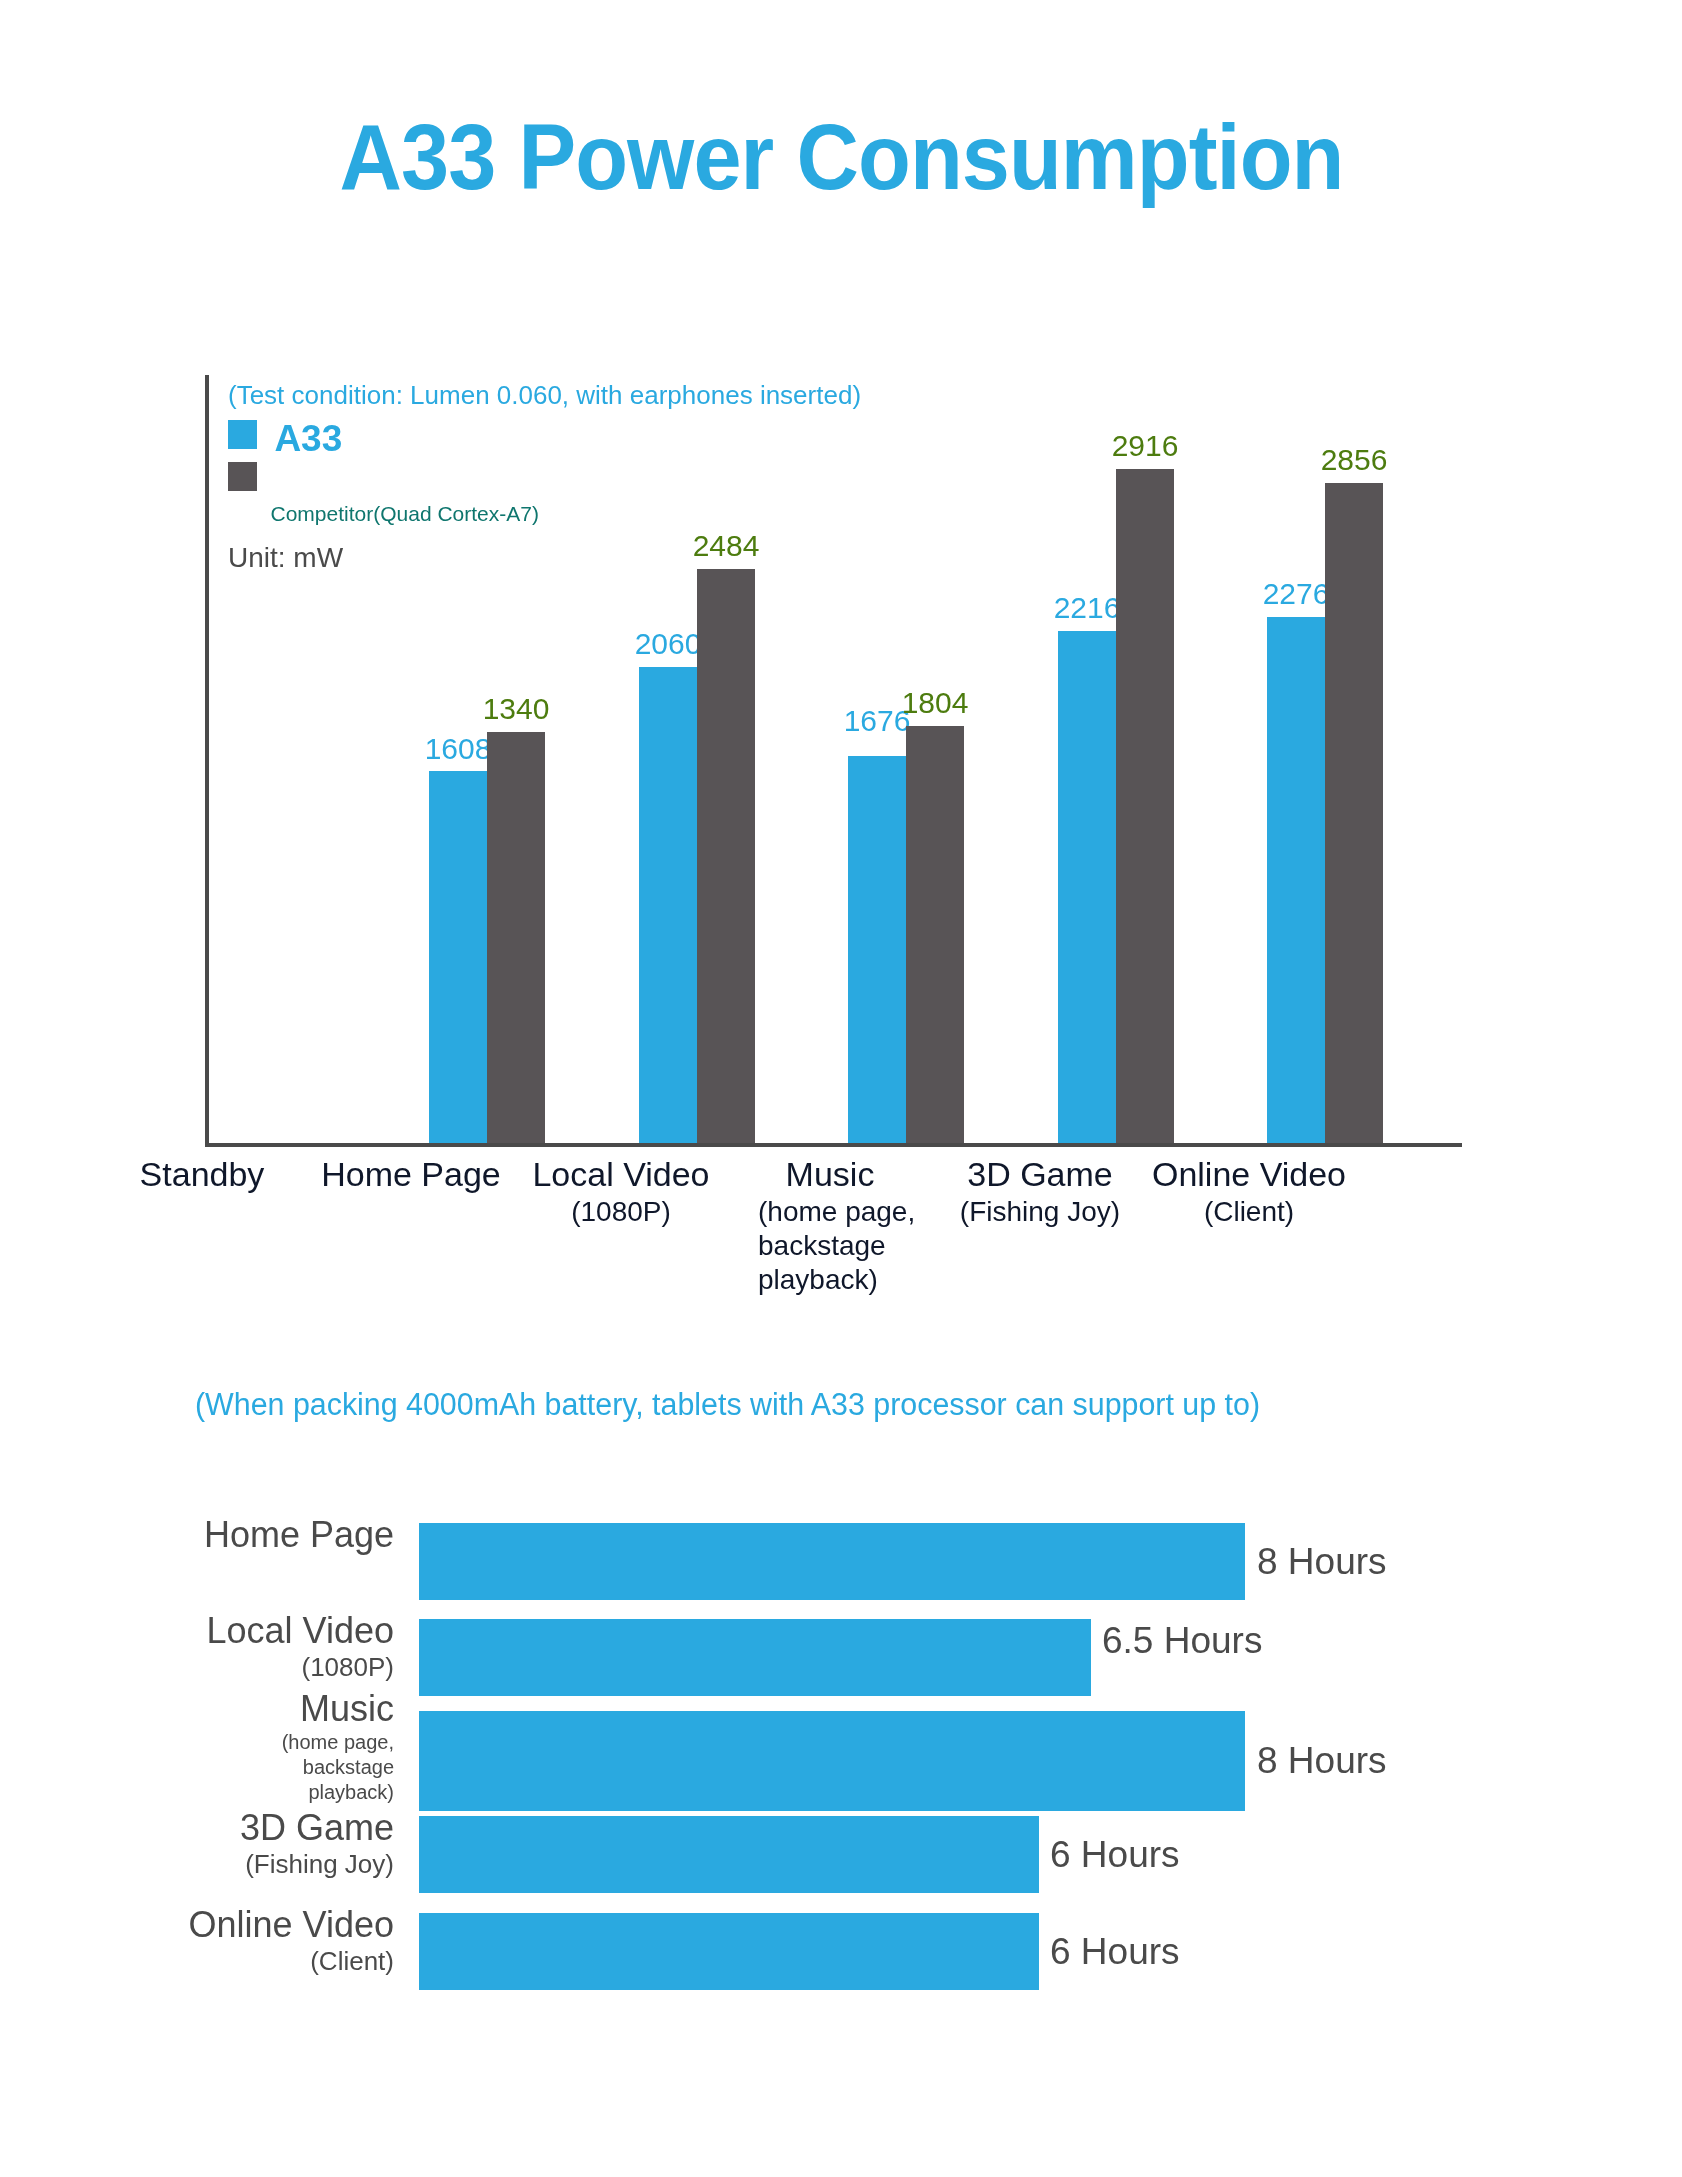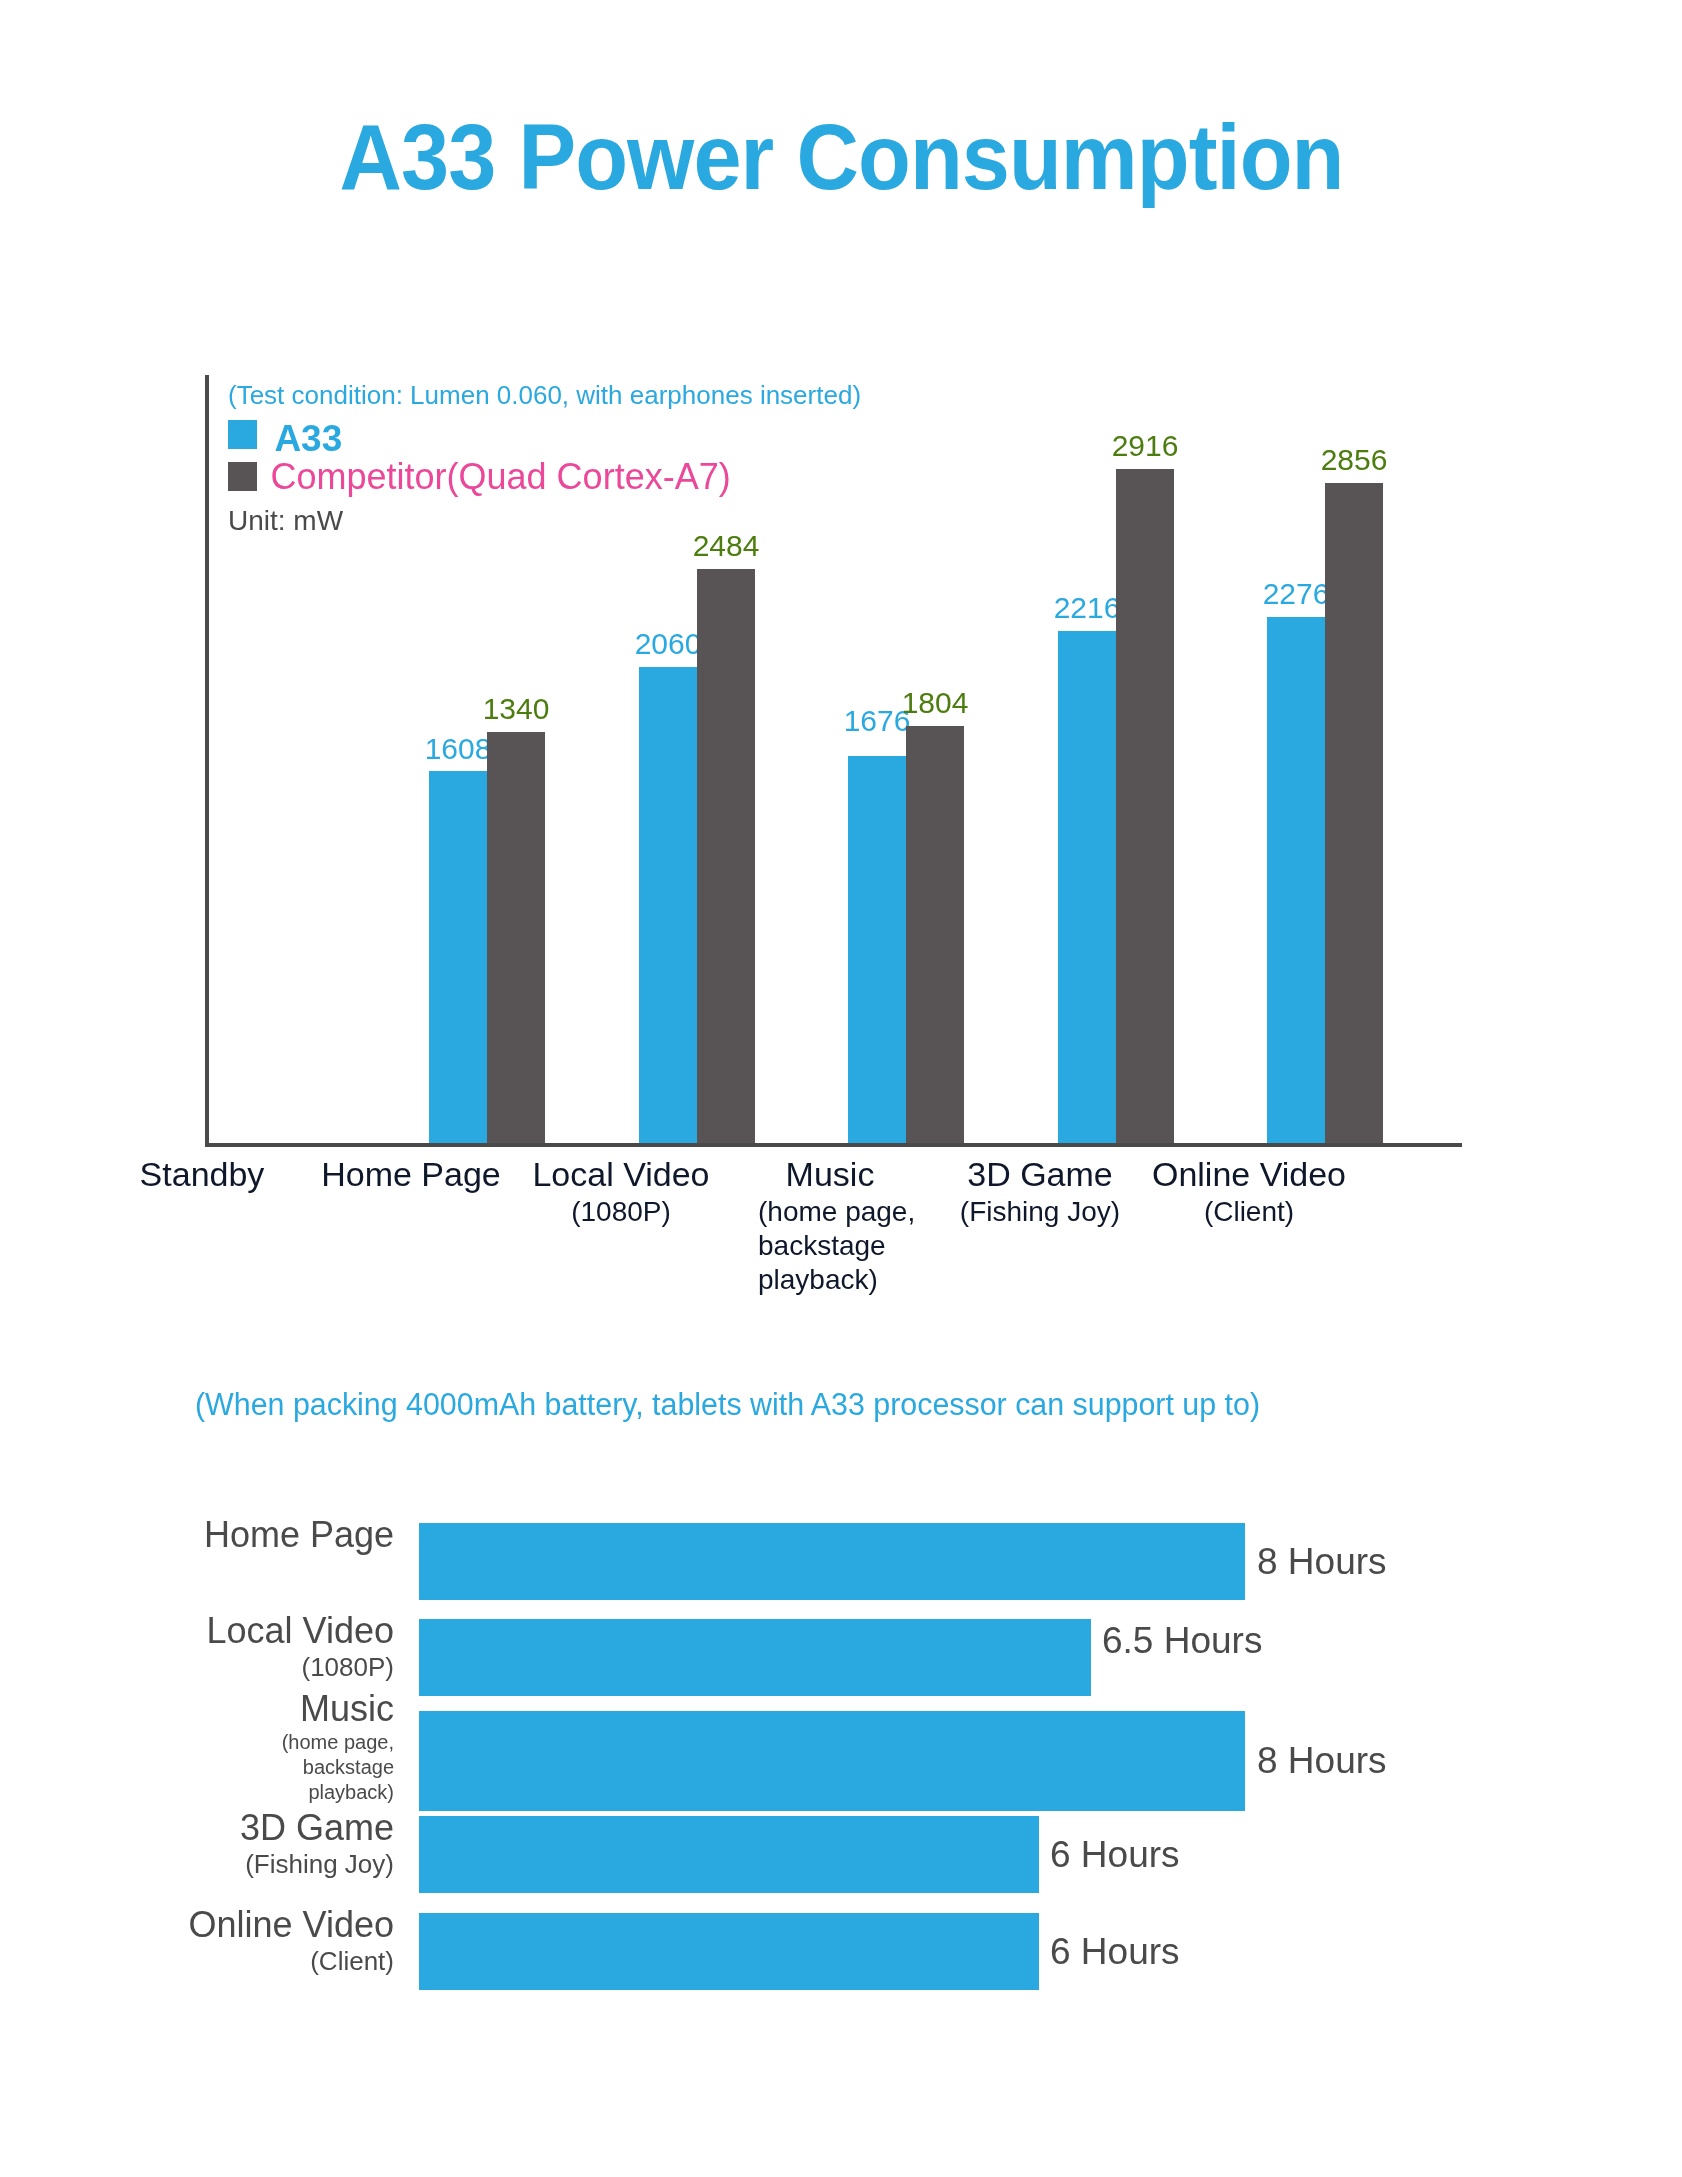--- a/index.html
+++ b/index.html
@@ -33,21 +33,21 @@
   .legend-row{display:flex;align-items:flex-start;}
   .legend-row.r1{margin-top:7.7px;}
   .legend-row.r2{margin-top:5.8px;}
   .sw{width:29px;height:29px;flex:0 0 29px;}
   .sw.blue{background:#2AA9E0;}
   .sw.gray{background:#585456;}
   .legend-row.r1 .lbl{
     margin-left:17.4px;color:#2AA9E0;font-weight:bold;font-size:37px;line-height:37px;
   }
   .legend-row.r2 .lbl{
-    margin-left:13.5px;color:#ec4899;font-size:36px;line-height:29px;
+    margin-left:13.5px;color:#0f766e;font-size:21px;line-height:29px;margin-top:37px;
   }
   .unit{margin-top:13.5px;color:#4a4a4a;font-size:28px;}
 
   .bars{position:absolute;left:0;bottom:3.9px;width:1257px;height:734px;}
   .group{position:absolute;bottom:0;width:122px;height:734px;}
   .bar{position:absolute;bottom:0;width:58px;}
   .bar.a33{left:0;background:#2AA9E0;}
   .bar.comp{left:58px;background:#585456;}
   .vlabel{
     position:absolute;left:-21px;width:100px;text-align:center;

